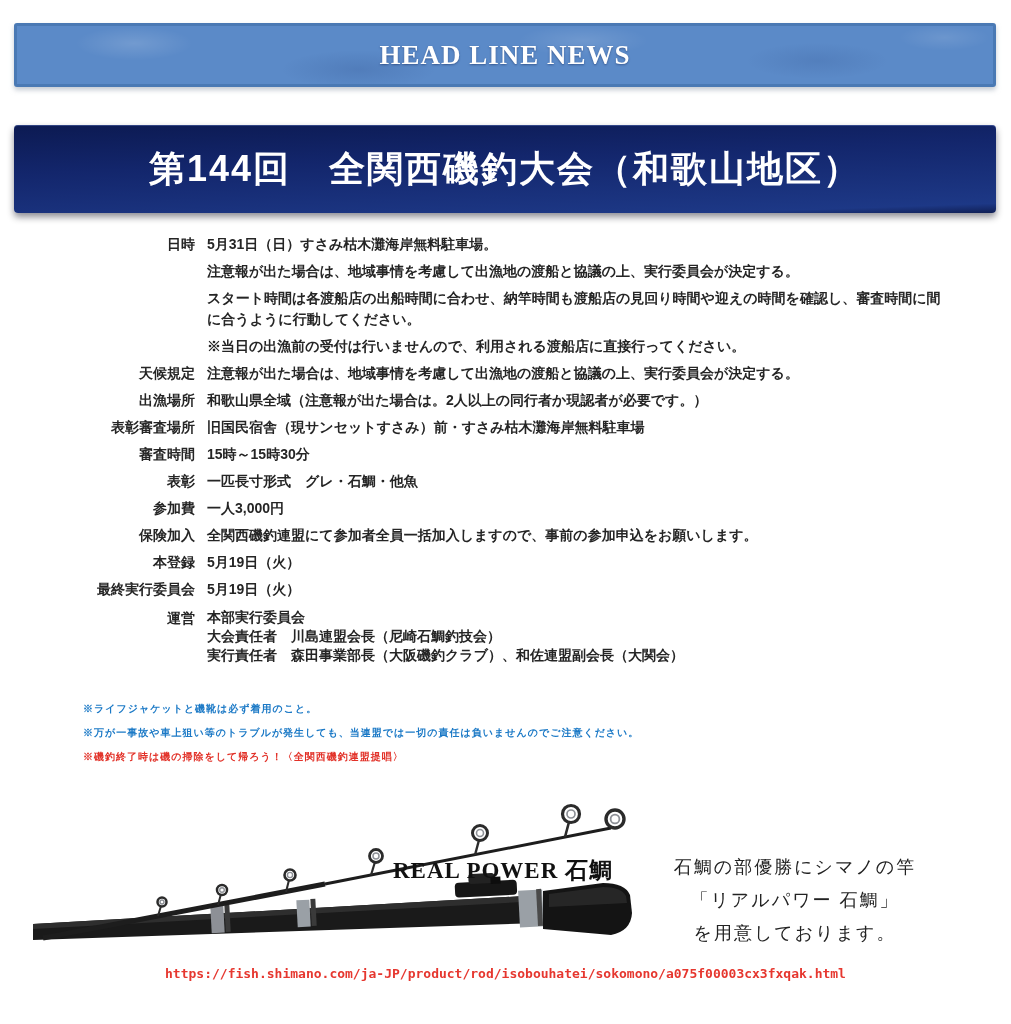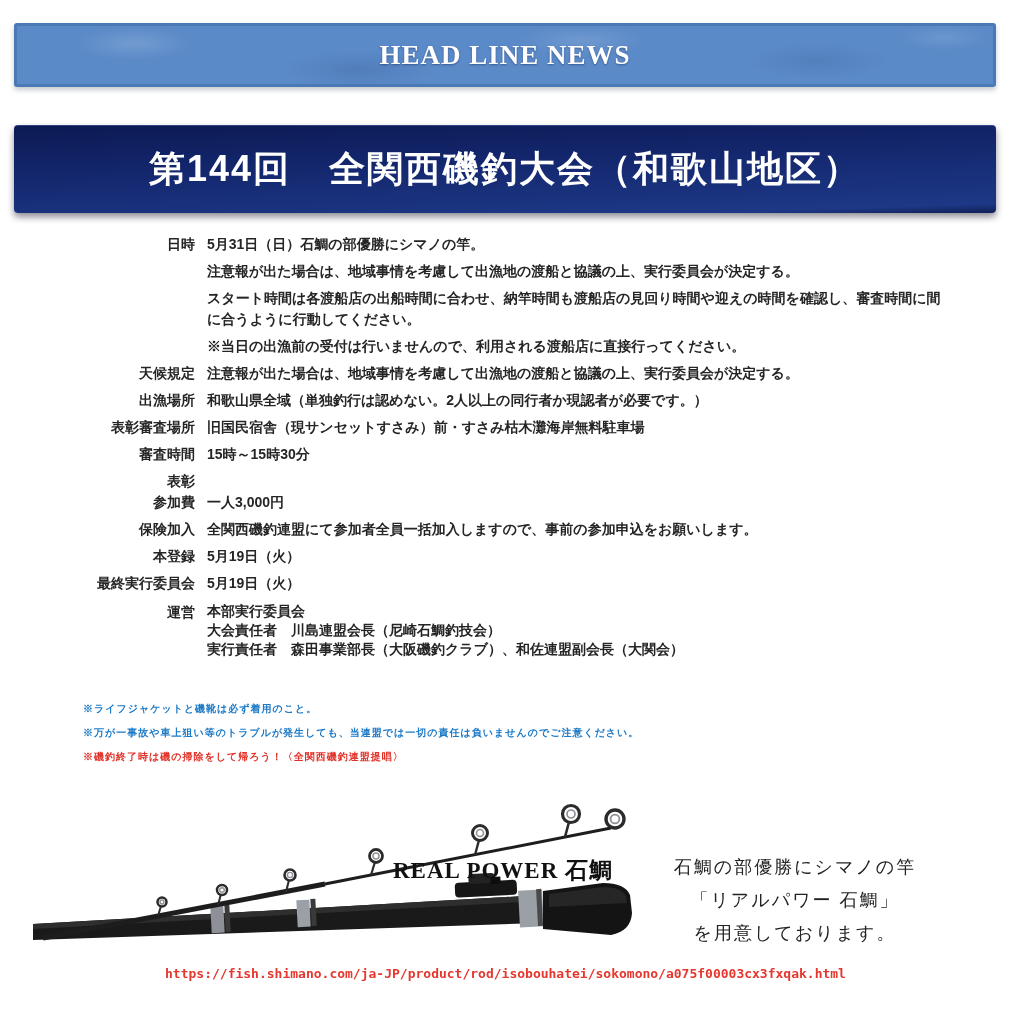--- a/index.html
+++ b/index.html
@@ -69,52 +69,55 @@
   </div>
 
   <div class="title-banner">
     <h2>第144回　全関西磯釣大会（和歌山地区）</h2>
   </div>
 
   <div class="details">
       <div class="row">
         <div class="label">日時</div>
         <div class="value">
-          <p class="line">5月31日（日）石鯛の部優勝にシマノの竿。</p>
+          <p class="line">5月31日（日）すさみ枯木灘海岸無料駐車場。</p>
           <p class="line">注意報が出た場合は、地域事情を考慮して出漁地の渡船と協議の上、実行委員会が決定する。</p>
           <p class="line">スタート時間は各渡船店の出船時間に合わせ、納竿時間も渡船店の見回り時間や迎えの時間を確認し、審査時間に間に合うように行動してください。</p>
           <p class="line">※当日の出漁前の受付は行いませんので、利用される渡船店に直接行ってください。</p>
         </div>
       </div>
       <div class="row">
         <div class="label">天候規定</div>
         <div class="value">
           <p class="line">注意報が出た場合は、地域事情を考慮して出漁地の渡船と協議の上、実行委員会が決定する。</p>
         </div>
       </div>
       <div class="row">
         <div class="label">出漁場所</div>
         <div class="value">
-          <p class="line">和歌山県全域（単独釣行は認めない。2人以上の同行者か現認者が必要です。）</p>
+          <p class="line">和歌山県全域（注意報が出た場合は。2人以上の同行者か現認者が必要です。）</p>
         </div>
       </div>
       <div class="row">
         <div class="label">表彰審査場所</div>
         <div class="value">
           <p class="line">旧国民宿舎（現サンセットすさみ）前・すさみ枯木灘海岸無料駐車場</p>
         </div>
       </div>
       <div class="row">
         <div class="label">審査時間</div>
         <div class="value">
           <p class="line">15時～15時30分</p>
         </div>
       </div>
       <div class="row">
         <div class="label">表彰</div>
+        <div class="value">
+          <p class="line">一匹長寸形式　グレ・石鯛・他魚</p>
+        </div>
       </div>
       <div class="row">
         <div class="label">参加費</div>
         <div class="value">
           <p class="line">一人3,000円</p>
         </div>
       </div>
       <div class="row">
       </div>
       <div class="row">

